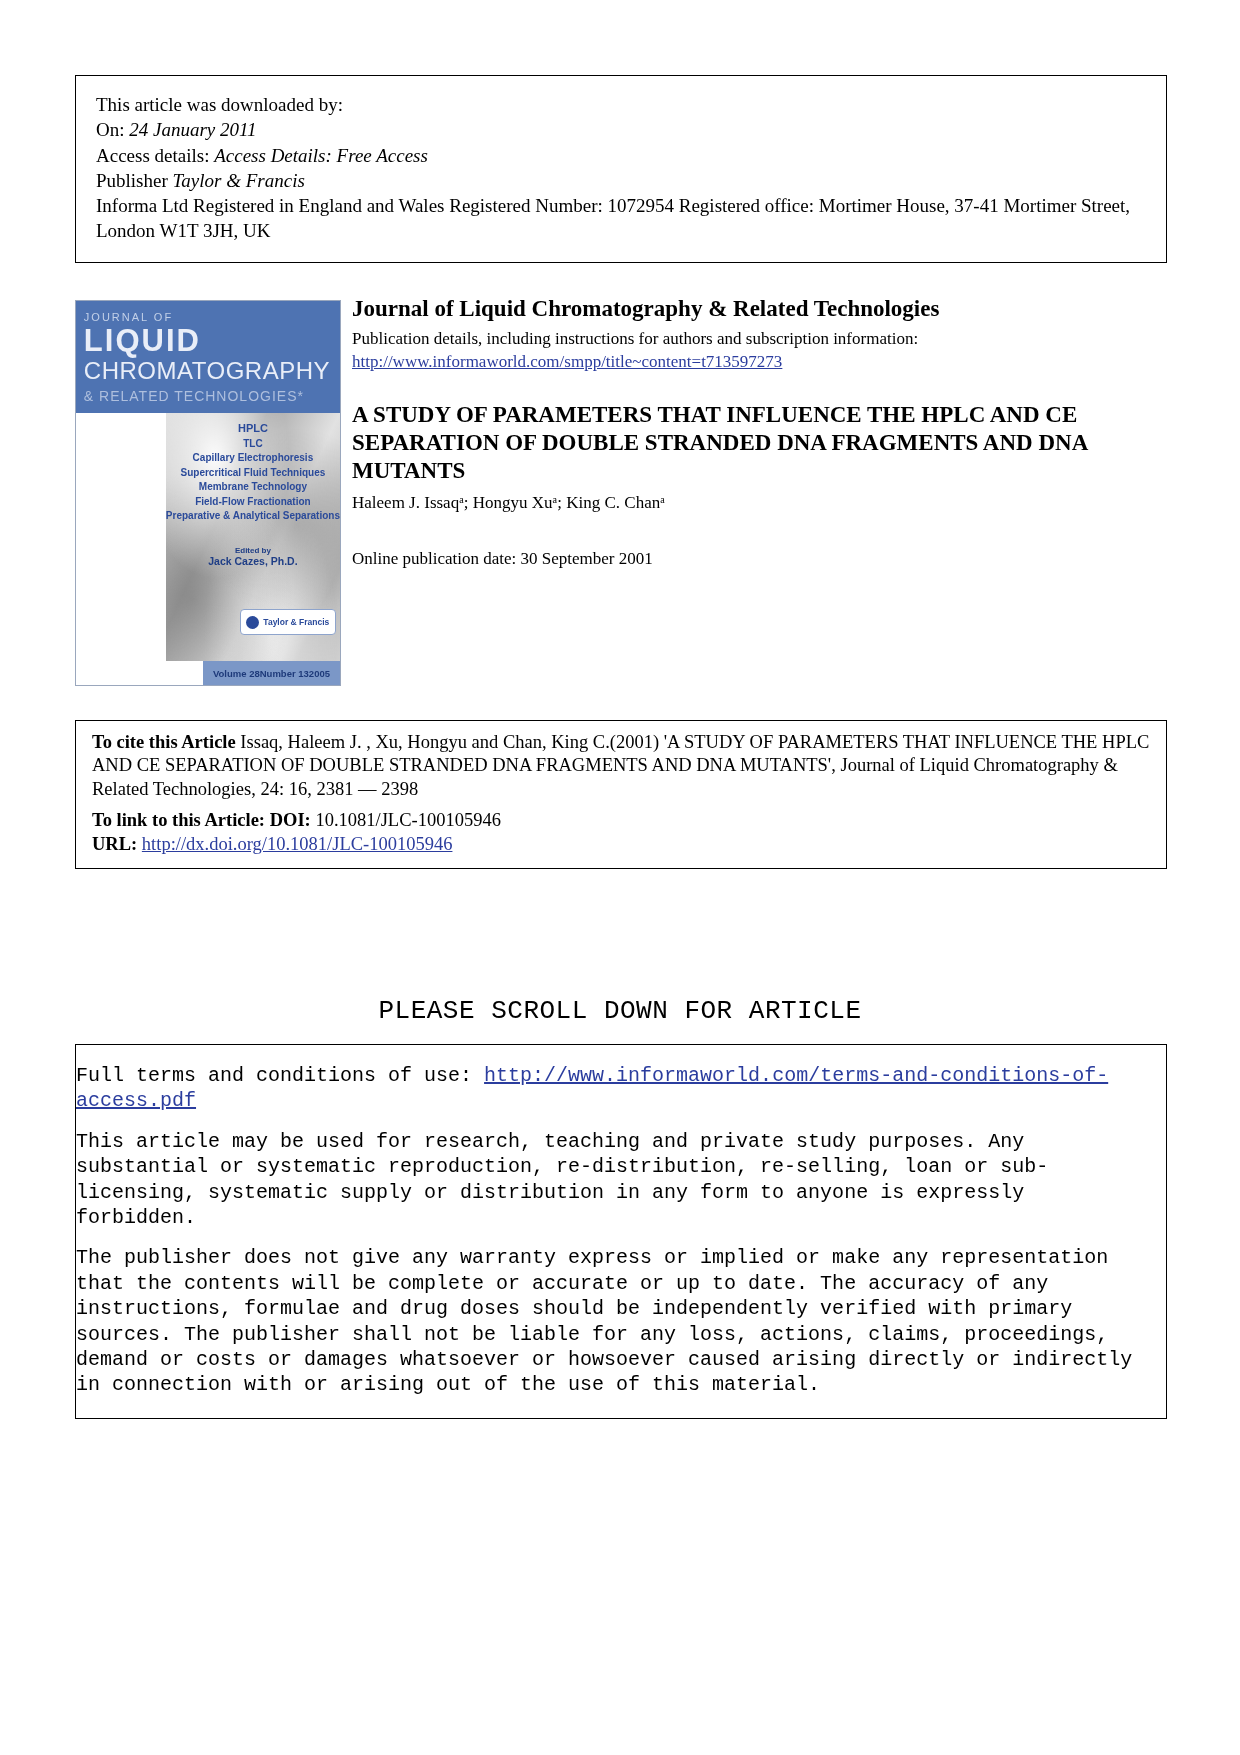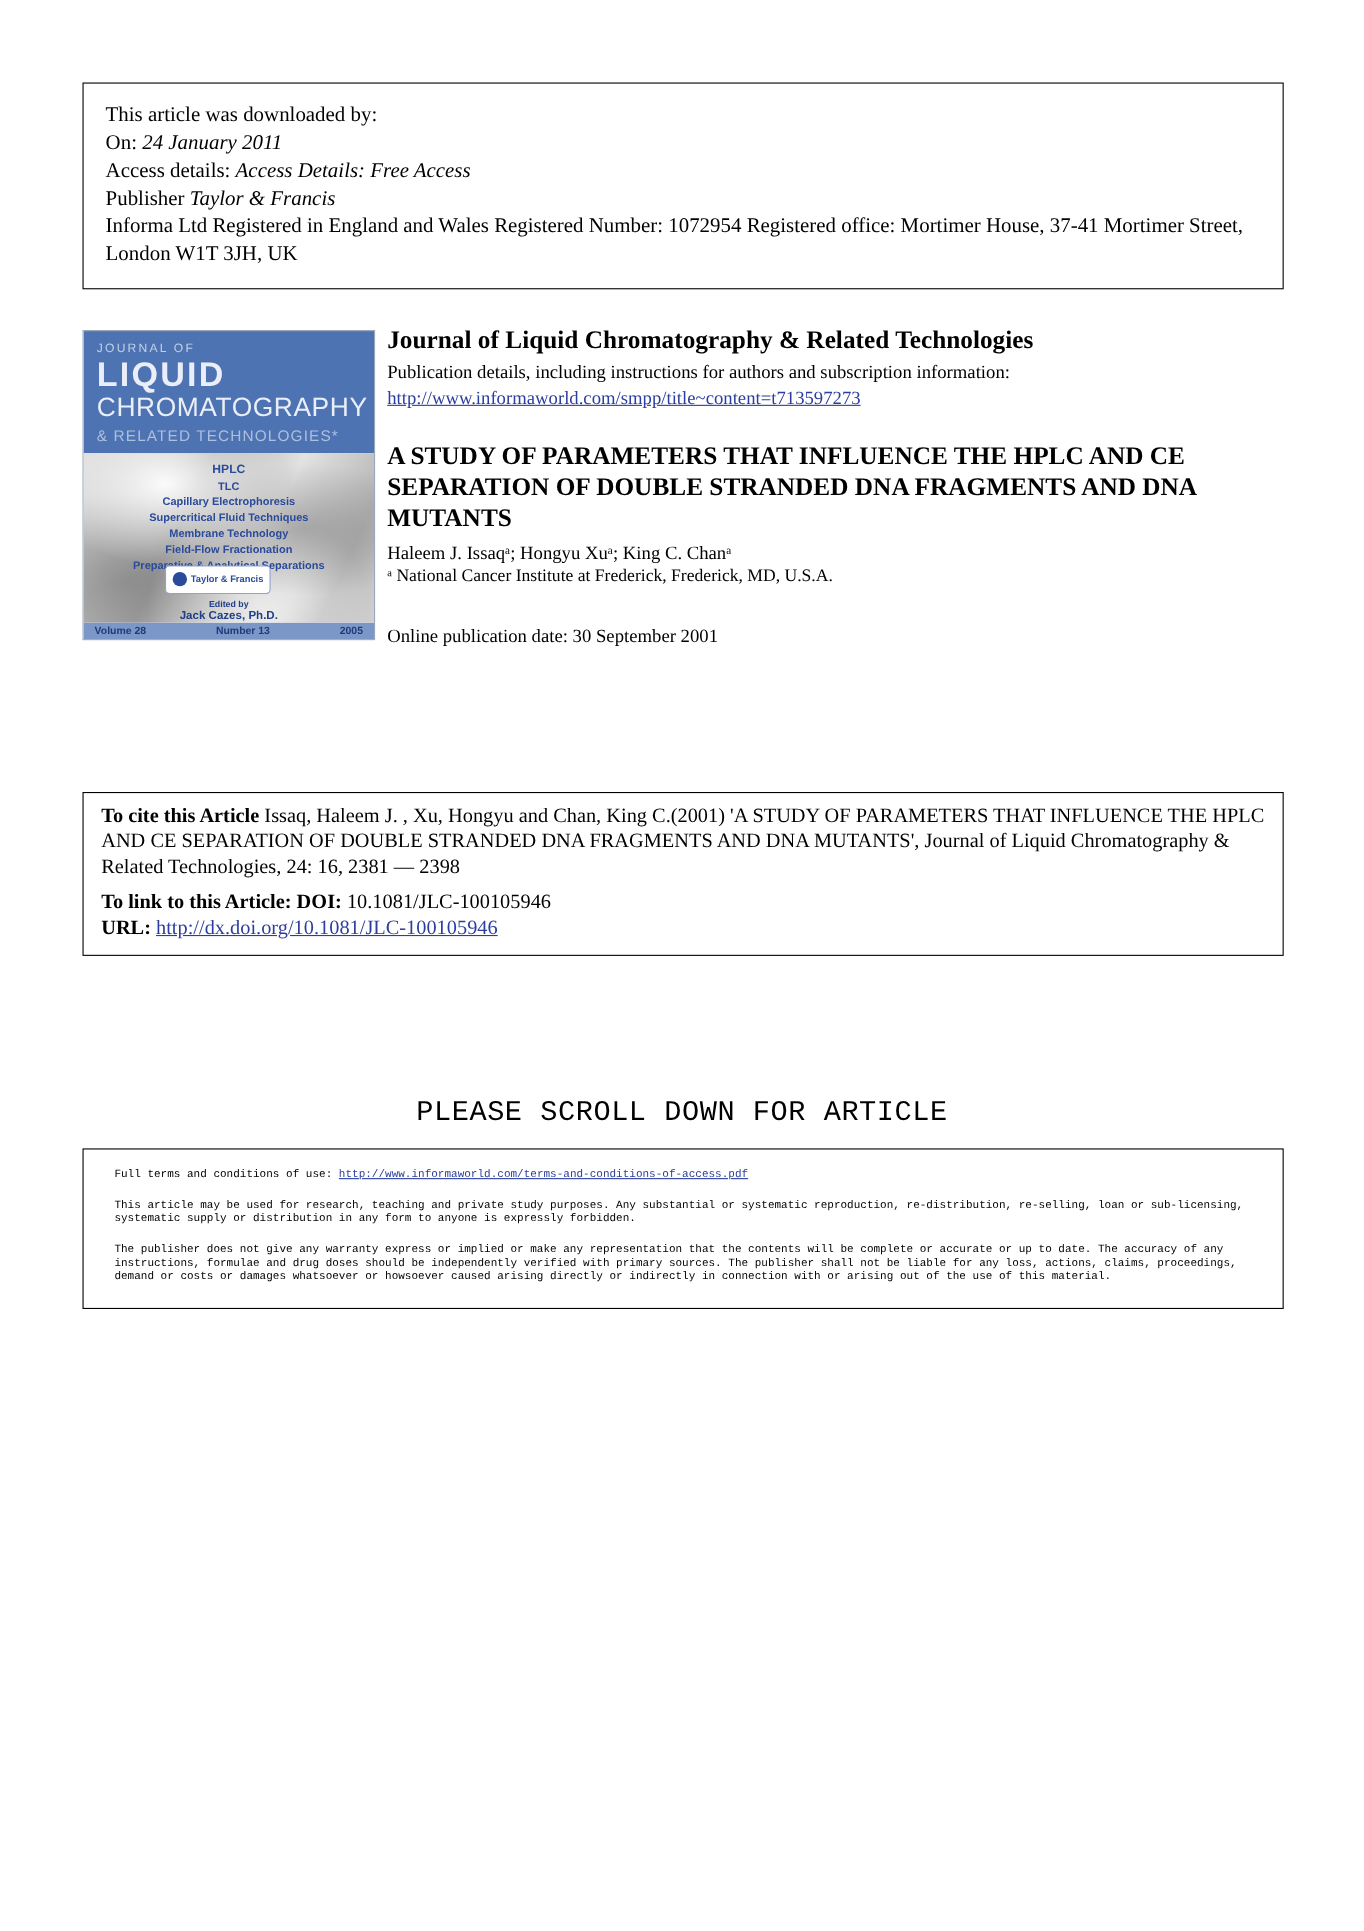--- a/index.html
+++ b/index.html
@@ -20,25 +20,26 @@
   .top-box {
     position:absolute; left:75px; top:75px; width:1092px;
     border:1px solid #000;
     padding:16px 20px 18px 20px;
     font-size:19px; line-height:1.33;
   }
   .italic { font-style:italic; }
 
   
   .cover {
-    position:absolute; left:75px; top:300px; width:266px; height:282px;
+    position:absolute; left:75px; top:300px; width:266px; height:386px;
     border:1px solid #9aa7bd;
     display:flex; flex-direction:column;
     font-family:"Liberation Sans","DejaVu Sans",sans-serif;
     overflow:hidden;
+    align-items:flex-end;
   }
   .cover-head {
     background:#4e73b2;
     padding:10px 10px 8px 12px;
     height:112px;
   }
   .cover-journal-of { color:#c2d0e8; font-size:11px; letter-spacing:2px; margin-bottom:2px; }
   .cover-t1 { color:#e9eef8; font-size:31px; font-weight:700; letter-spacing:2px; line-height:1.05; }
   .cover-t2 { color:#e9eef8; font-size:24px; font-weight:400; letter-spacing:0.5px; line-height:1.1; }
   .cover-t3 { color:#aebfde; font-size:14px; letter-spacing:1px; margin-top:4px; }
@@ -98,23 +99,23 @@
     position:absolute; left:0; top:996px; width:100%;
     text-align:center;
     font-family:Liberation Mono, monospace;
     font-size:26px; letter-spacing:0.5px;
   }
 
   
   .terms-box {
     position:absolute; left:75px; top:1044px; width:1092px;
     border:1px solid #000;
-    padding:18px 16px 20px 28px;
+    padding:18px 16px 20px 0;
     font-family:"Liberation Mono","DejaVu Sans Mono",monospace;
-    font-size:10px; line-height:1.27;
+    font-size:20px; line-height:1.27;
   }
   .terms-box p { margin-top:15px; }
   .terms-box p.first { margin-top:0; }
 </style>
 </head>
 <body>
 
 <div class="page">
 
   <div class="top-box">
@@ -163,21 +164,20 @@
   </div>
 
   <div class="right-col">
     <div class="journal-title">Journal of Liquid Chromatography &amp; Related Technologies</div>
     <div class="pub-details">Publication details, including instructions for authors and subscription information:</div>
     <div class="pub-url">
       <a class="link">http://www.informaworld.com/smpp/title~content=t713597273</a>
     </div>
     <div class="article-title">A STUDY OF PARAMETERS THAT INFLUENCE THE HPLC AND CE SEPARATION OF DOUBLE STRANDED DNA FRAGMENTS AND DNA MUTANTS</div>
     <div class="authors">Haleem J. Issaqᵃ; Hongyu Xuᵃ; King C. Chanᵃ</div>
-    <div class="affiliation">ᵃ National Cancer Institute at Frederick, Frederick, MD, U.S.A.</div>
     <div class="online-date">Online publication date: 30 September 2001</div>
   </div>
 
   <div class="cite-box">
     <div>
       <span class="bold">To cite this Article </span><span>Issaq, Haleem J. , Xu, Hongyu and Chan, King C.(2001) 'A STUDY OF PARAMETERS THAT INFLUENCE THE HPLC AND CE SEPARATION OF DOUBLE STRANDED DNA FRAGMENTS AND DNA MUTANTS', Journal of Liquid Chromatography &amp; Related Technologies, 24: 16, 2381 — 2398</span>
     </div>
     <div class="cite-line2">
       <span class="bold">To link to this Article: DOI: </span><span>10.1081/JLC-100105946</span>
     </div>

